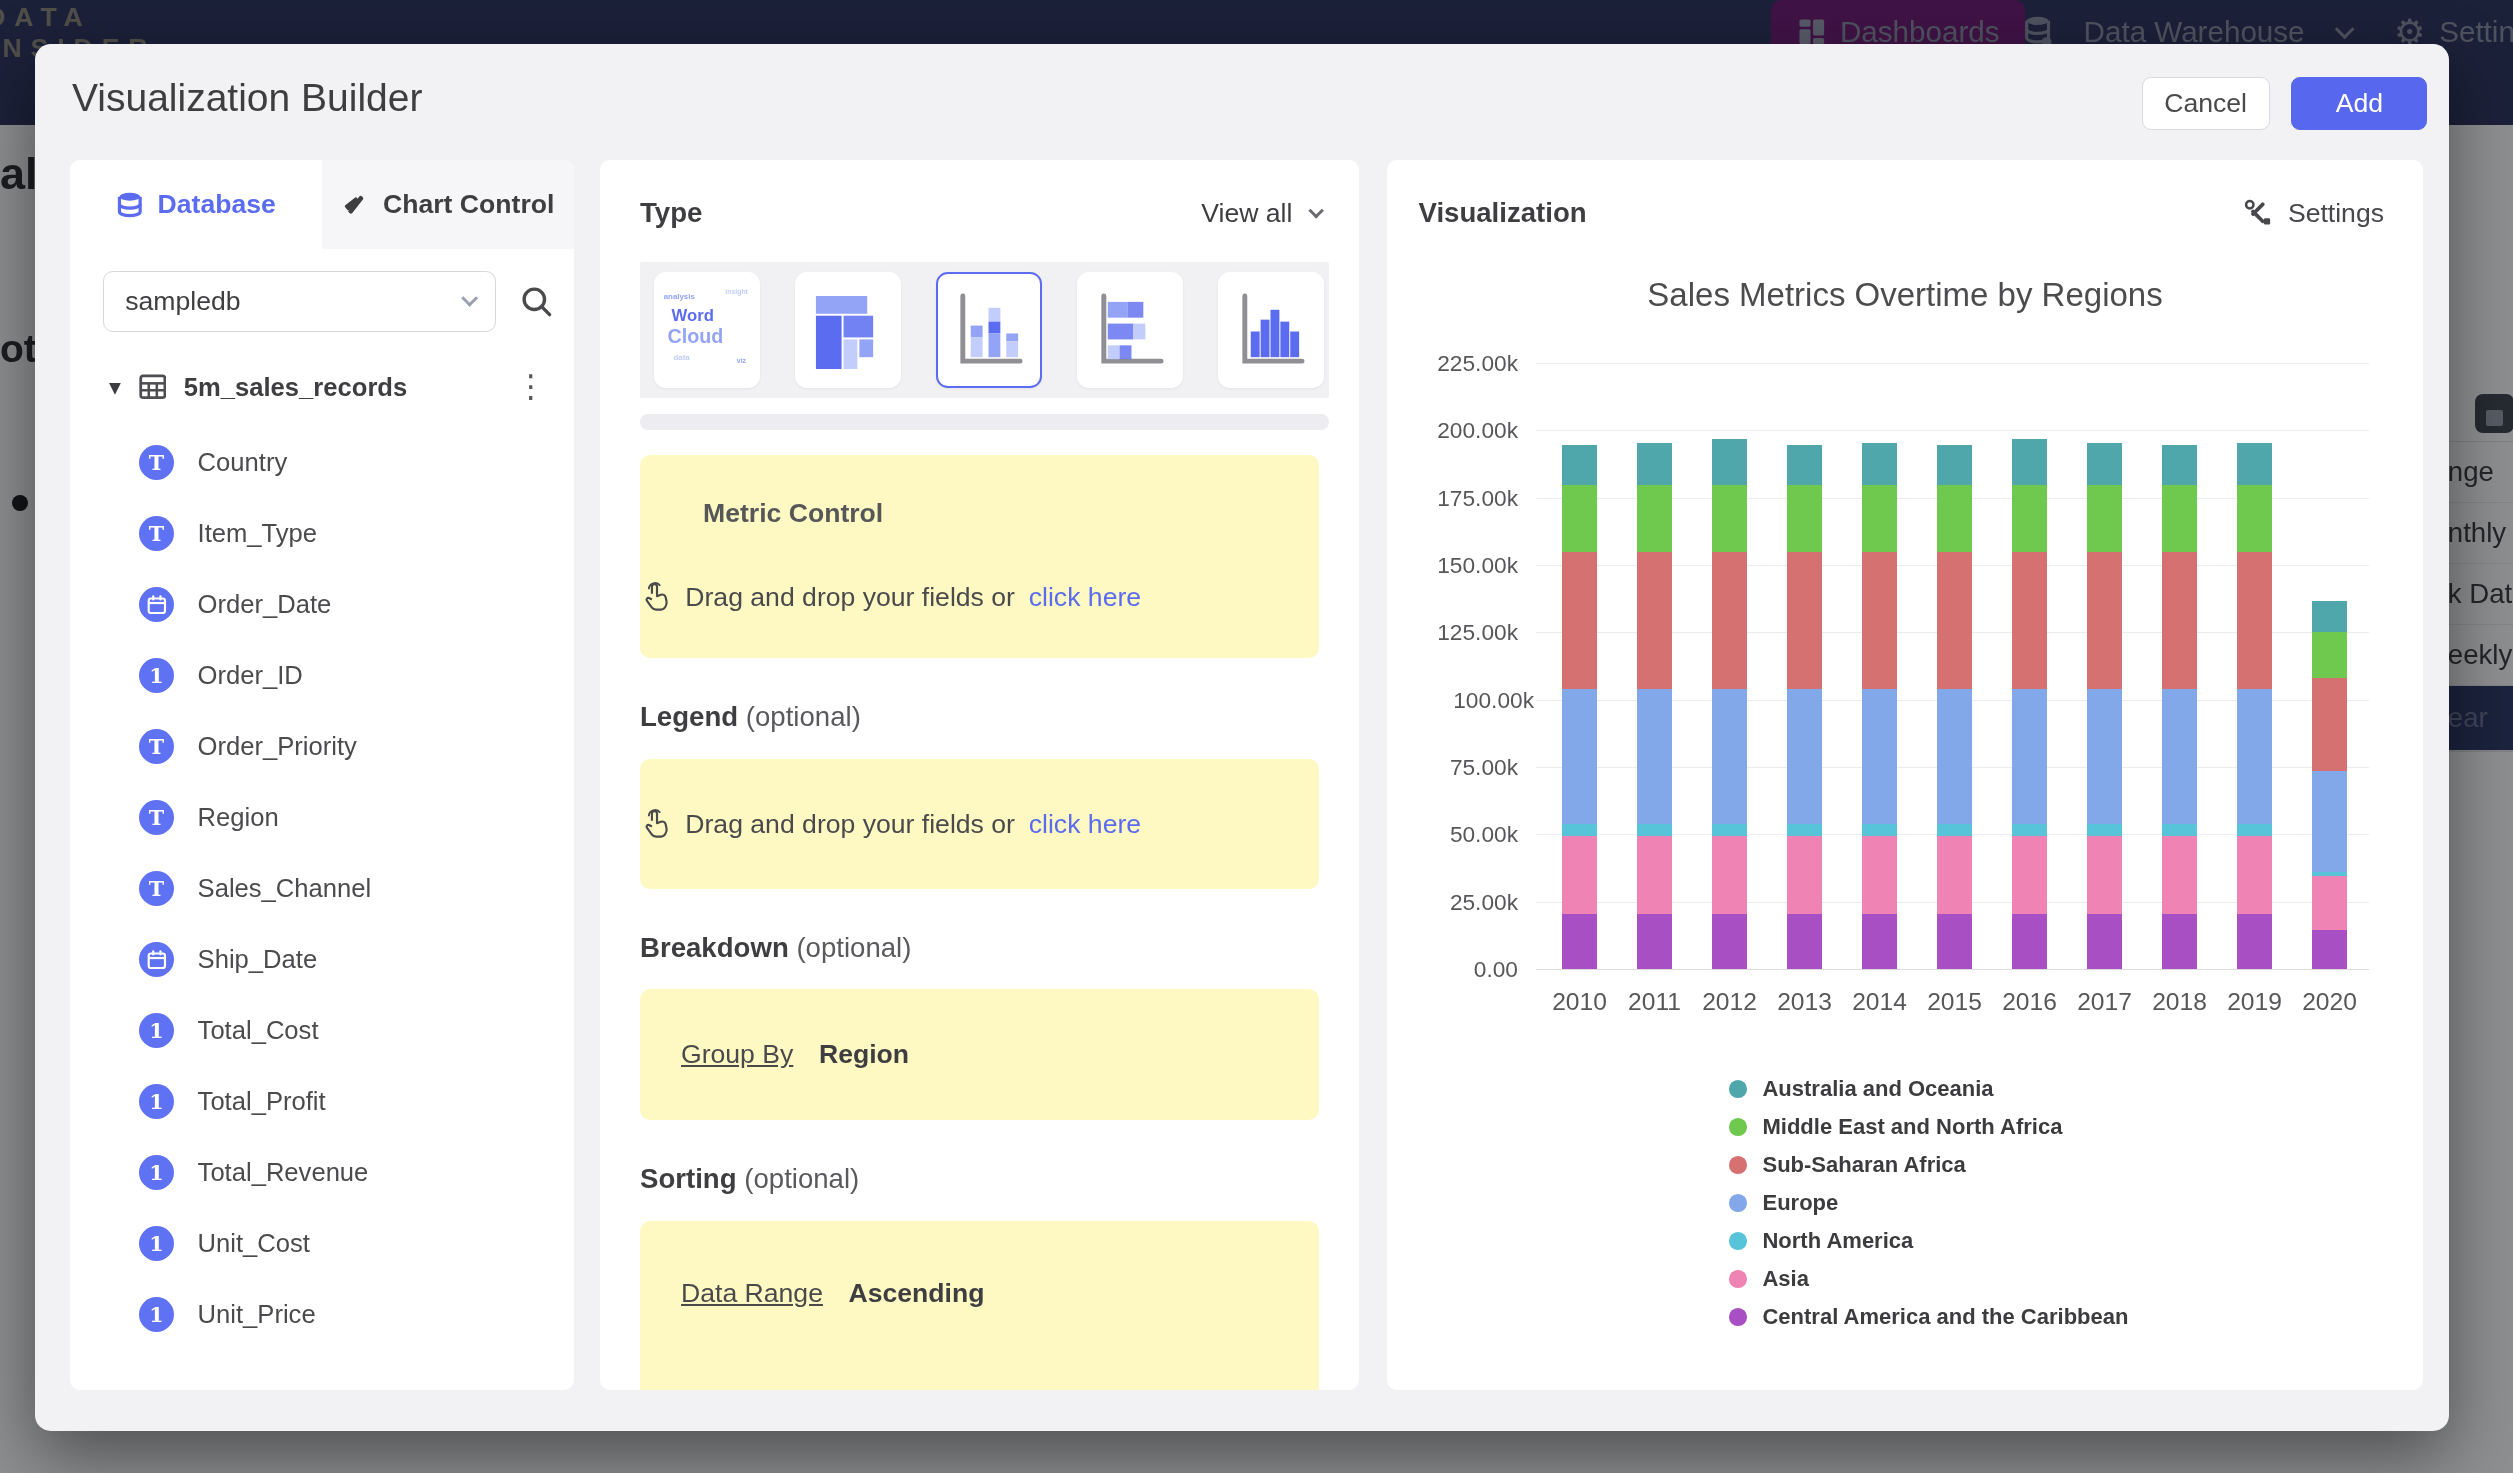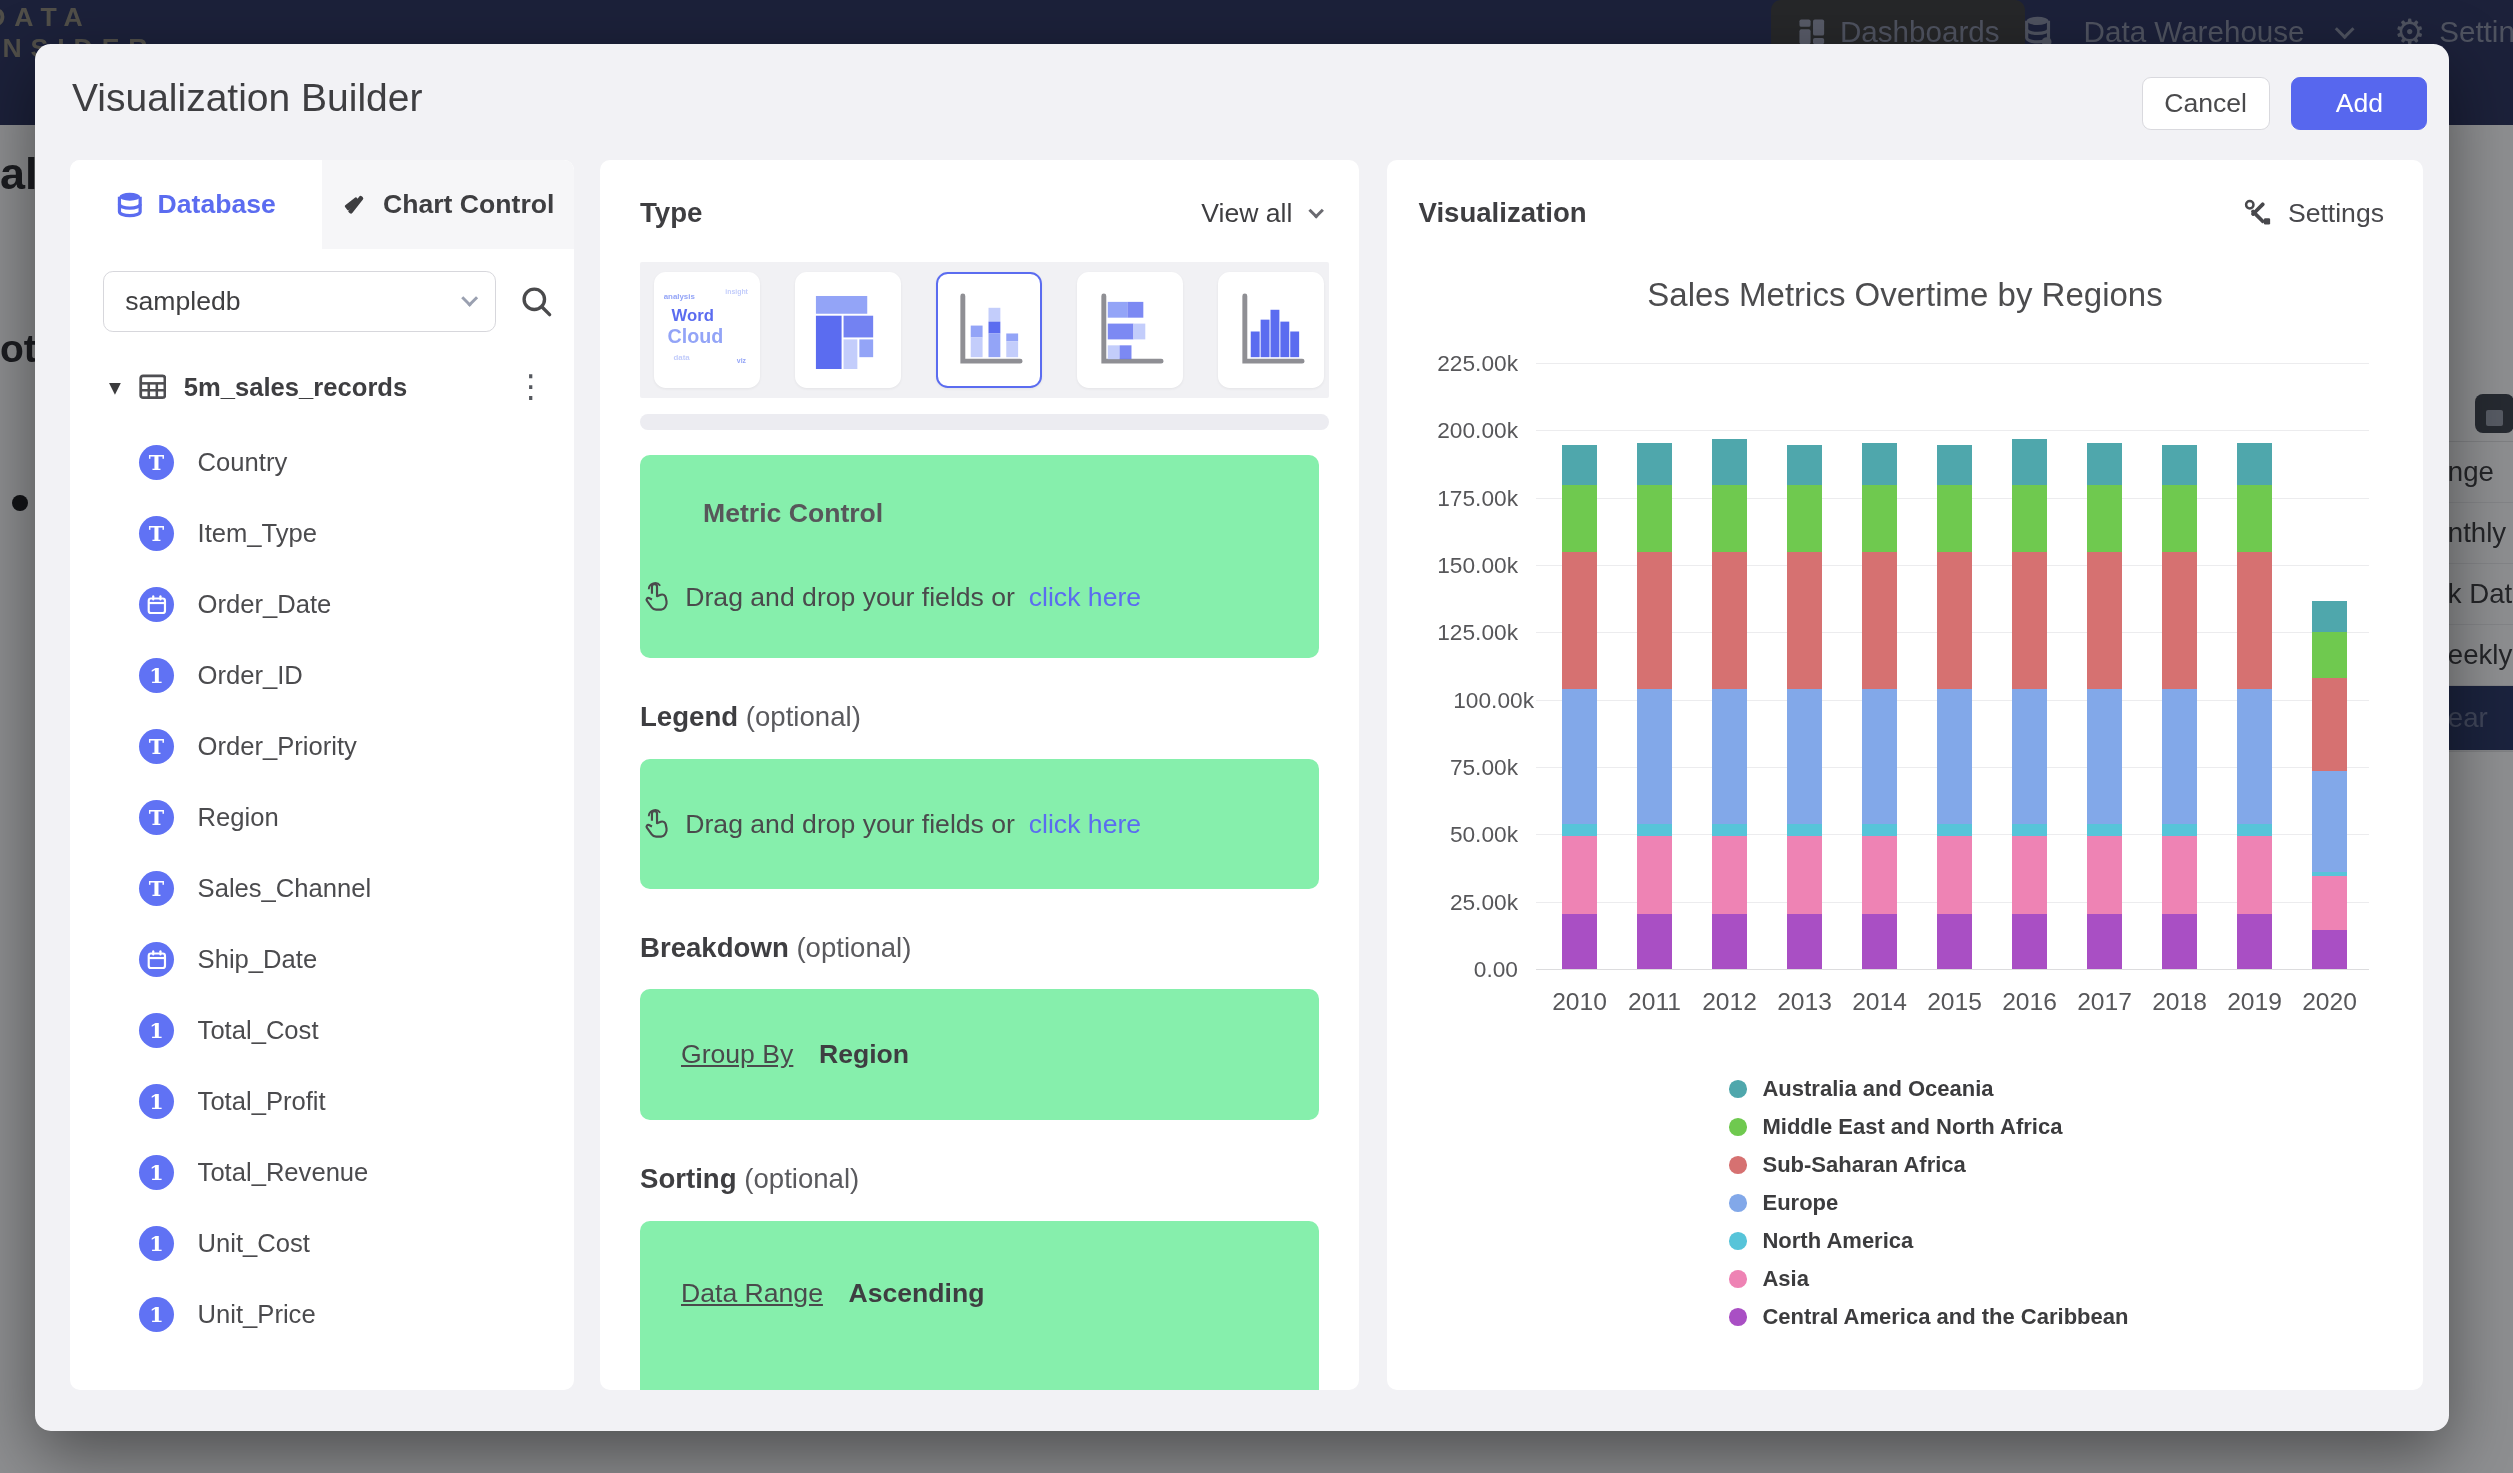--- a/index.html
+++ b/index.html
@@ -4,21 +4,21 @@
 <style>
   * { box-sizing: border-box; margin: 0; padding: 0; }
   html,body { width:2514px; height:1474px; overflow:hidden; }
   body { font-family:"Liberation Sans","DejaVu Sans",sans-serif; background:#fff; position:relative; }
 
   
   .backdrop { position:absolute; inset:0; background:#fff; }
   .navbar { position:absolute; left:0; top:0; width:2514px; height:125px; background:#2d355e; }
   .brand { position:absolute; left:-13.8px; top:2px; color:#8e8a7a; font-weight:bold; font-size:26.6px; letter-spacing:8.9px; line-height:30.5px; }
   .nav-item { position:absolute; top:0; height:63px; display:flex; align-items:center; gap:13.8px; color:#8b90a5; font-size:29.6px; }
-  .nav-pill { background:#404040; border-radius:9.9px; padding:0 25.6px; }
+  .nav-pill { background:#701a75; border-radius:9.9px; padding:0 25.6px; }
   .nav-dashboards { left:1771px; }
   .nav-warehouse { left:2024px;gap:30px; }
   .nav-settings { left:2394px; }
   .gear-glyph { font-size:35px; line-height:35px; }
   .chev { width:13.8px; height:13.8px; border-right:3px solid #8b90a5; border-bottom:3px solid #8b90a5; transform:rotate(45deg) translateY(-3.9px); }
 
   .bg-frag { position:absolute; color:#2e2e30; font-weight:bold; }
   .bg-frag-1 { left:0; top:148px; font-size:45px; }
   .bg-frag-2 { left:0; top:327px; font-size:39px; }
   .bg-dot { position:absolute; left:11.8px; top:495px; width:15.8px; height:15.8px; border-radius:50%; background:#1d1d1f; }
@@ -65,21 +65,21 @@
   .sec-title { font-size:27.6px; font-weight:600; color:#3e3e41; }
   .view-all { margin-left:auto; display:flex; align-items:center; gap:15.8px; font-size:26.6px; color:#3e3e41; cursor:pointer; }
   .view-all .chev { border-color:#6a6a70; width:10.8px; height:10.8px; }
   .thumb-strip { position:relative; margin:33px 30.5px 0 40px; height:136px; background:#f1f1f4; display:flex; align-items:center; gap:35px; padding-left:13.8px; overflow:hidden; border-radius:2px; }
   .thumb-card { flex:0 0 106px; height:116px; background:#fff; border-radius:11.8px; border:2px solid #fff; position:relative; cursor:pointer; box-shadow:0 1px 3px rgba(0,0,0,.06); }
   .thumb-card.selected { border-color:#5b6cf0; }
   .hscroll { margin:15.8px 30.5px 0 40px; height:15.8px; border-radius:7.9px; background:#ececf1; }
   .mid-sec-label { margin:43px 40px 0 40px; font-size:27.6px; color:#3e3e41; }
   .mid-sec-label b { font-weight:600; }
   .mid-sec-label span.opt { font-weight:400; color:#5a5a5e; }
-  .grey-box { margin:25.6px 40px 0 40px; background:#86efac; border-radius:9.9px; position:relative; }
+  .grey-box { margin:25.6px 40px 0 40px; background:#fef9c3; border-radius:9.9px; position:relative; }
   .box-metric { height:203px; }
   .box-title { position:absolute; left:63px; top:43px; font-size:26.6px; font-weight:600; color:#57575a; }
   .drop-line { position:absolute; left:0; right:0; display:flex; align-items:center; justify-content:flex-start; gap:13.8px; font-size:26.6px; color:#4a4a4c; }
   .box-metric .drop-line { top:126px; }
   .box-drop { height:130px; }
   .box-drop .drop-line { top:49px; }
   .link { color:#5b6cf0; cursor:pointer; }
   .box-group { height:131px; display:flex; align-items:center; padding-left:41px; gap:25.6px; }
   .gb-label { font-size:26.6px; color:#4a4a4c; text-decoration:underline; }
   .gb-value { font-size:26.6px; font-weight:bold; color:#3e3e41; }

